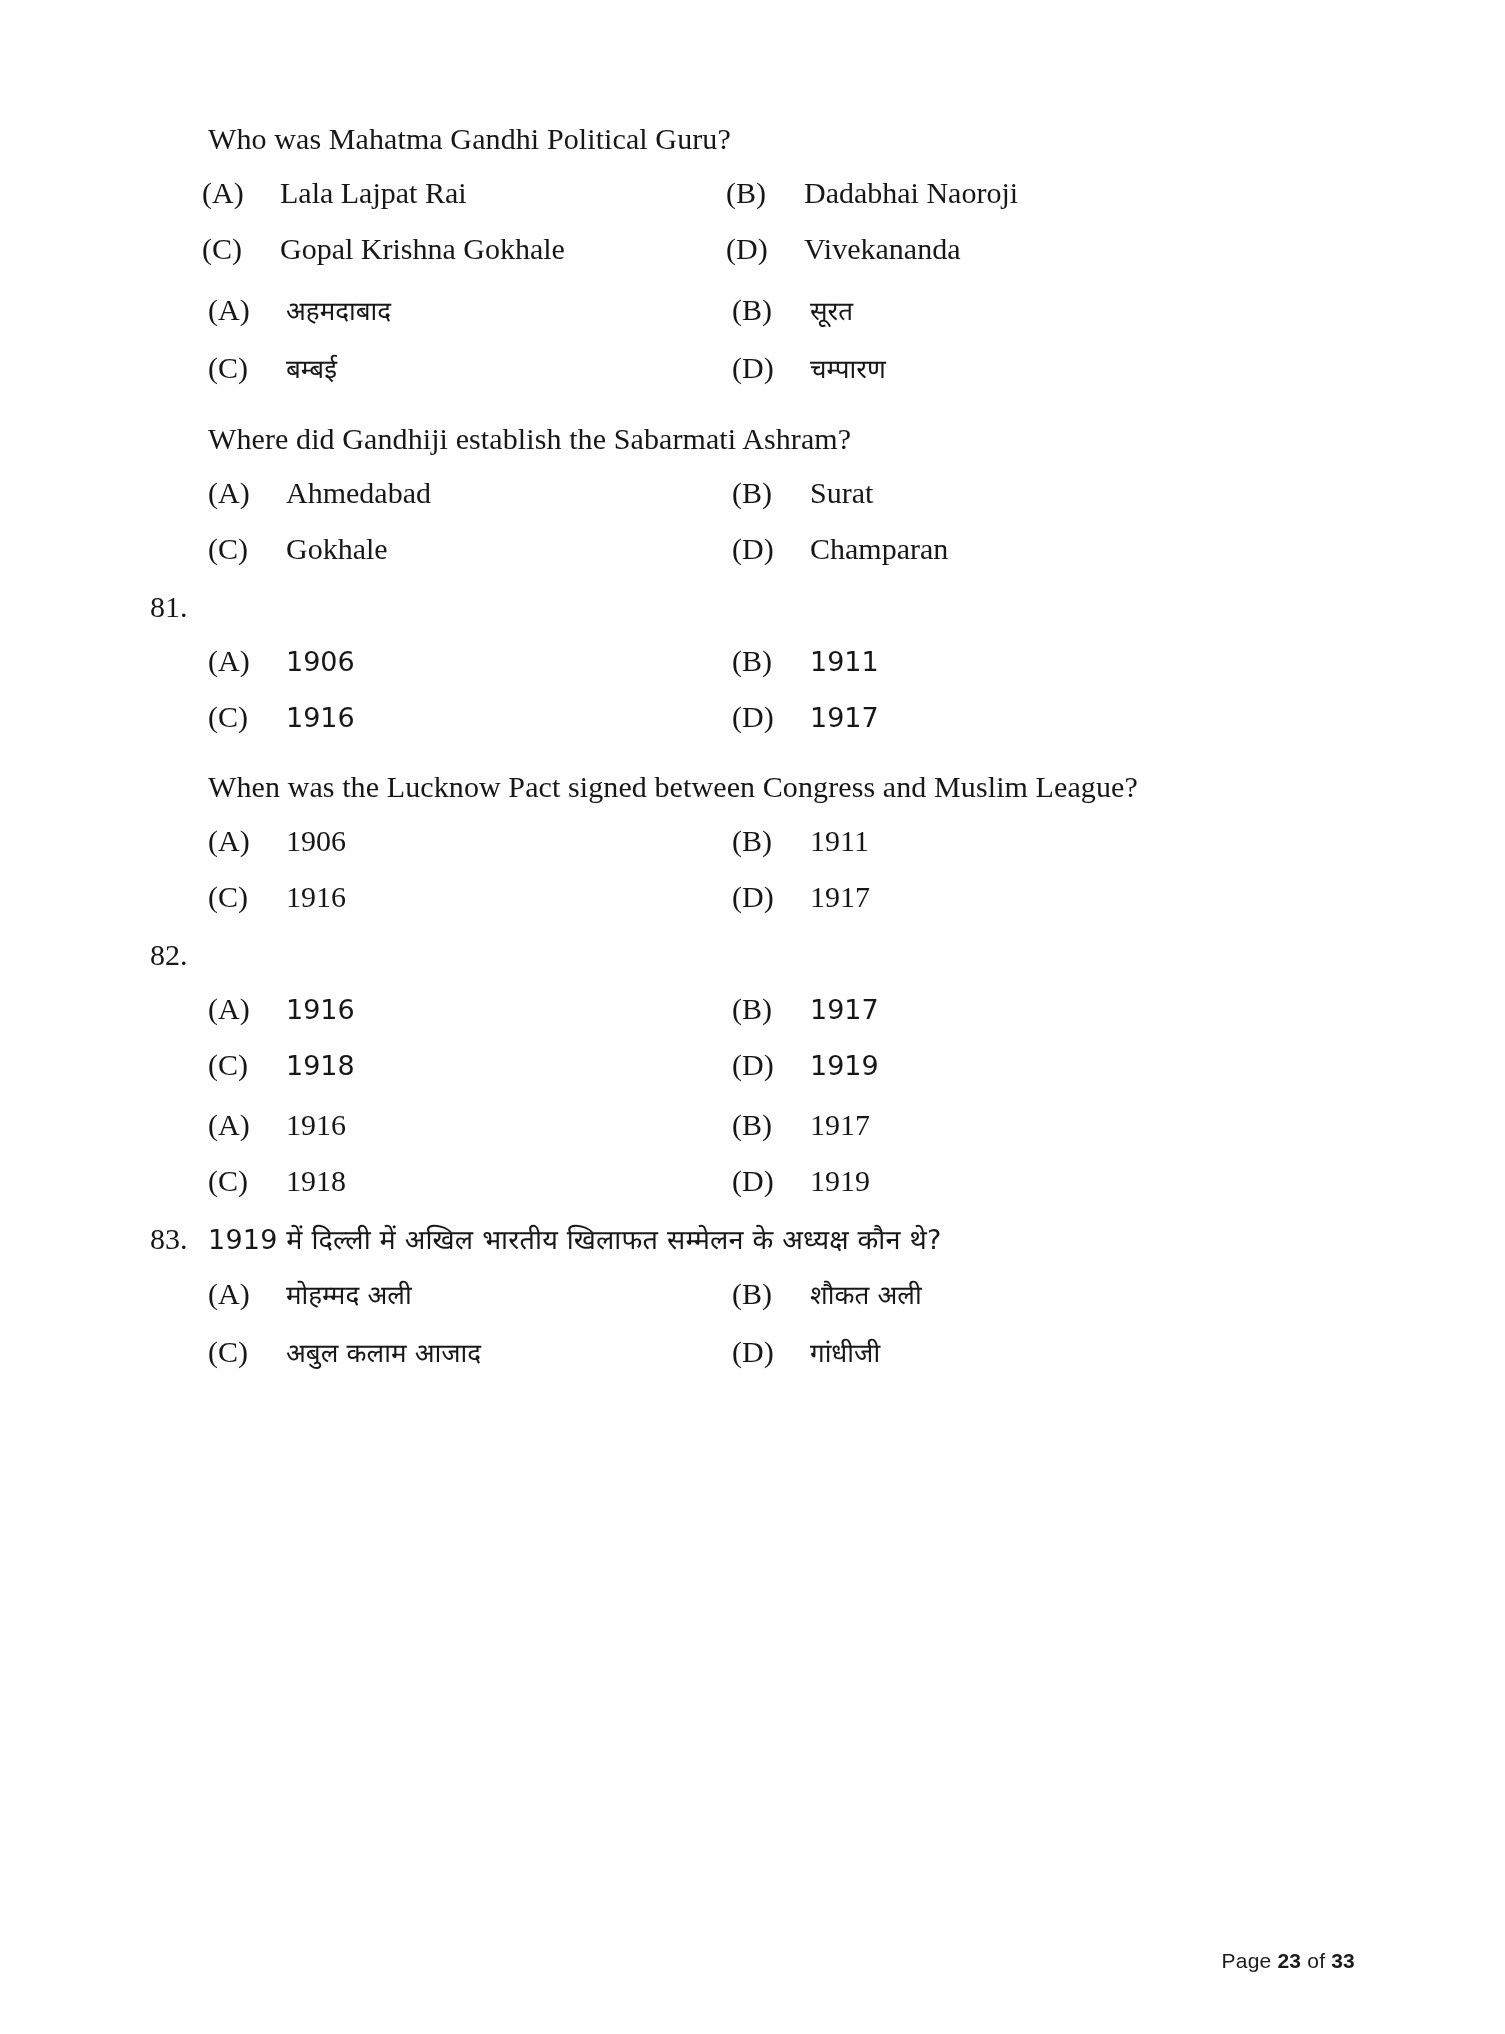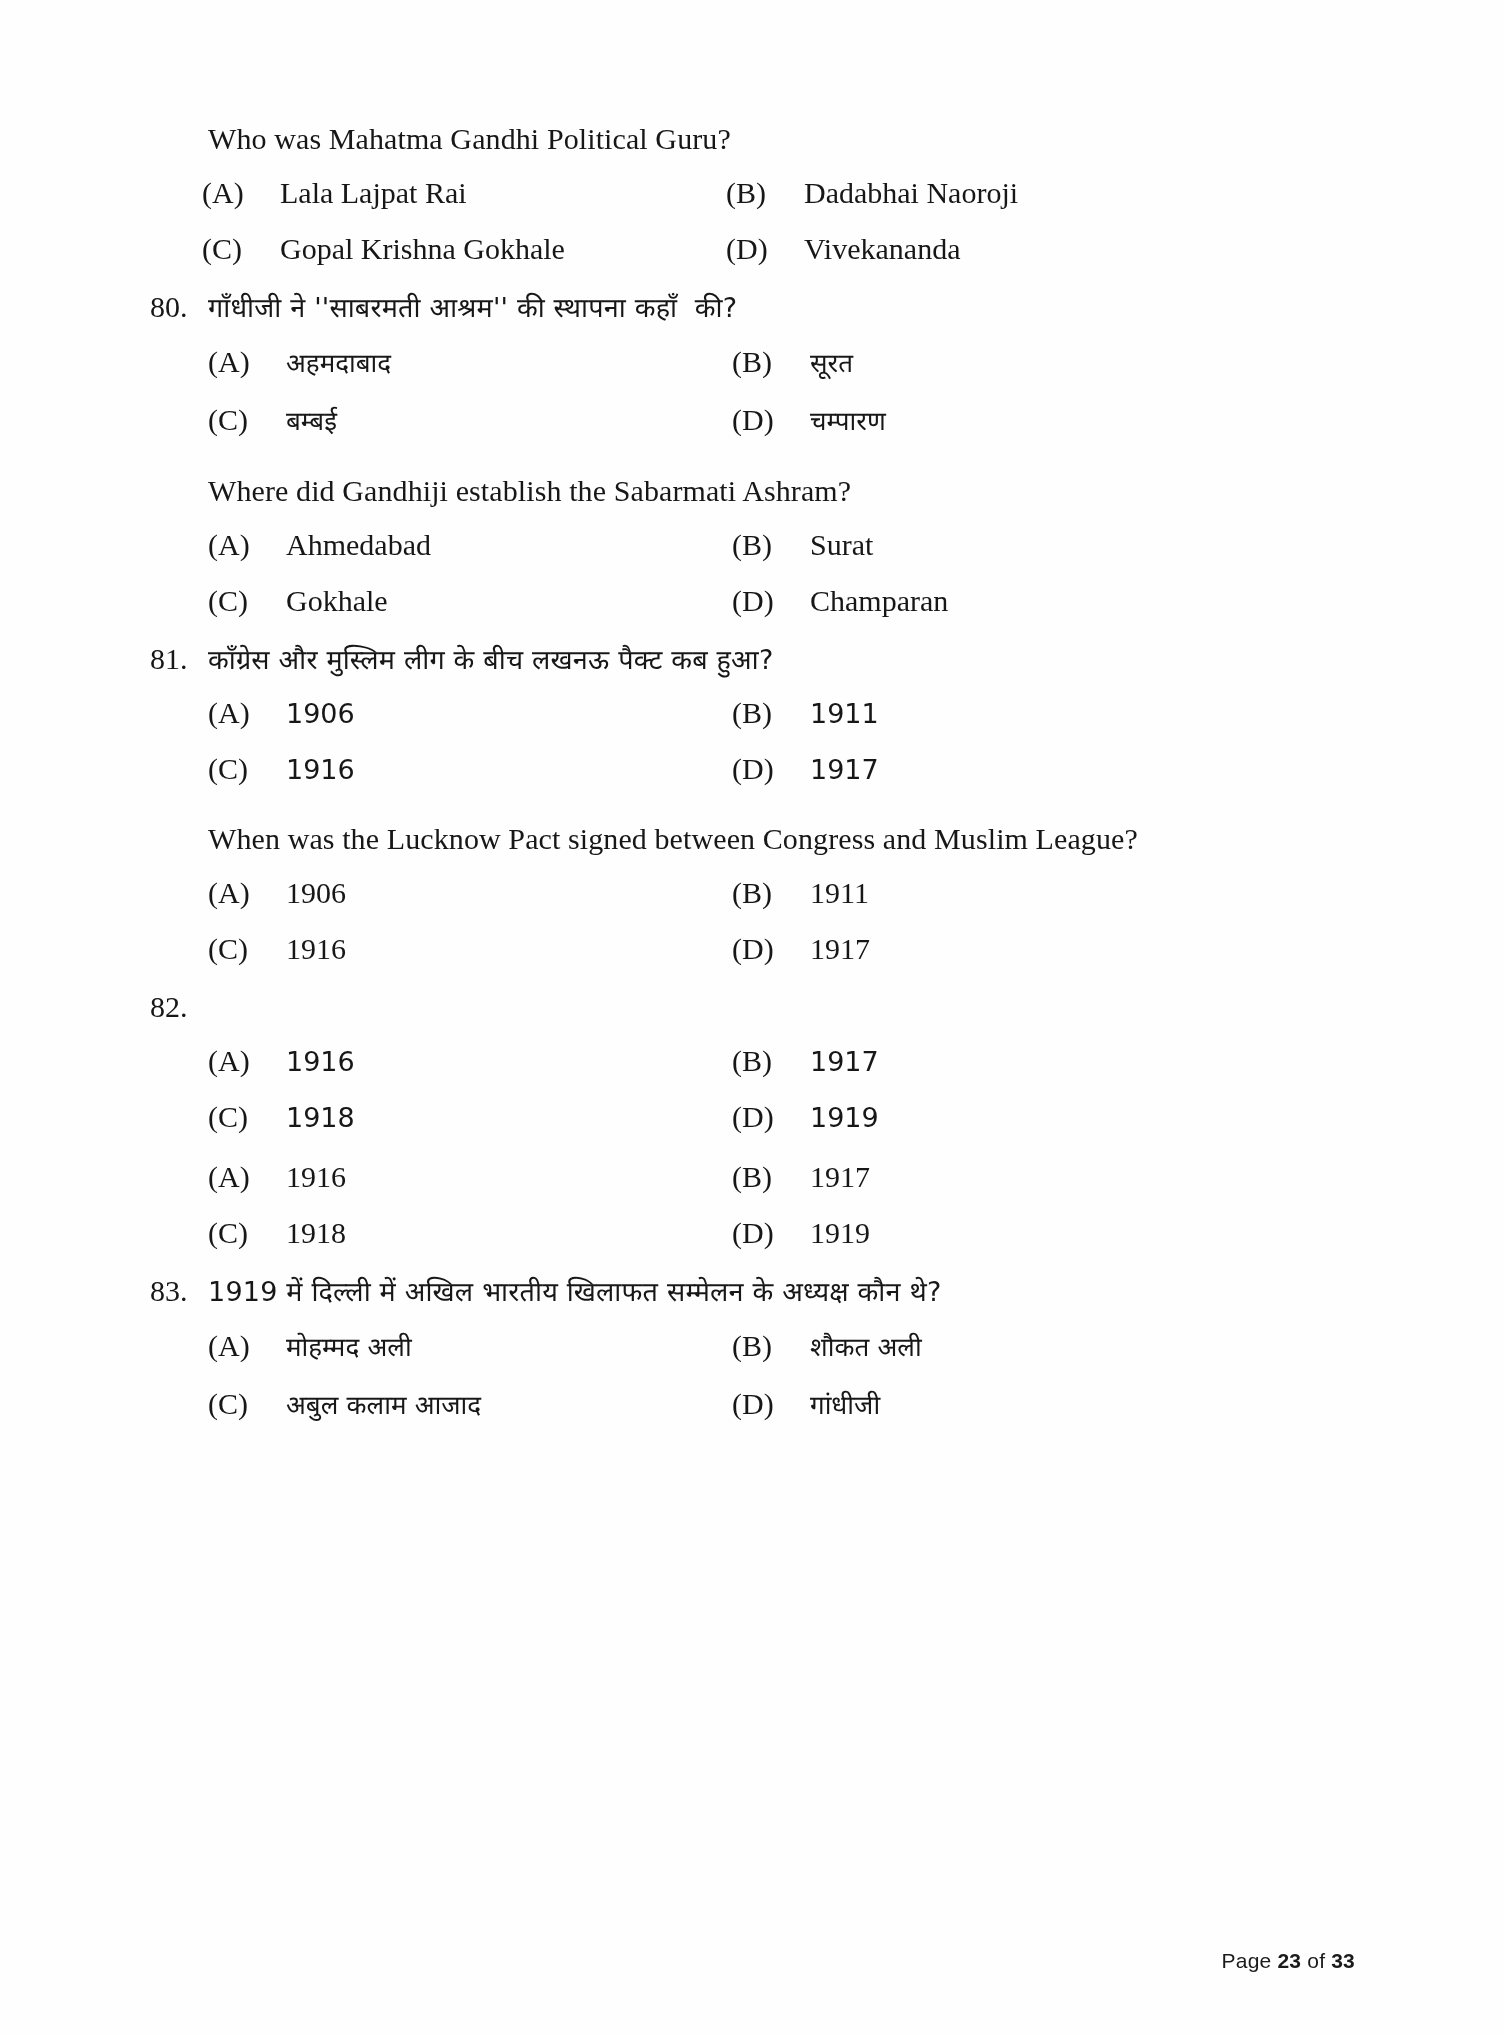--- a/index.html
+++ b/index.html
@@ -140,24 +140,20 @@
         </div>
         <div class="opt opt-d">
           <span class="opt-tag">(D)</span>
           <span class="opt-val-en">Vivekananda</span>
         </div>
       </div>
     </div>
   </div>
 
   <div>
-    <div class="q-line blk-q">
-      <span class="q-num">80.</span>
-      <span class="q-text-hi">गाँधीजी ने ''साबरमती आश्रम'' की स्थापना कहाँ  की?</span>
-    </div>
 
     <div class="question-body opts">
       <div class="opt-row blk-row">
         <div class="opt opt-a">
           <span class="opt-tag">(A)</span>
           <span class="opt-val-hi">अहमदाबाद</span>
         </div>
         <div class="opt opt-b">
           <span class="opt-tag">(B)</span>
           <span class="opt-val-hi">सूरत</span>
@@ -200,21 +196,20 @@
             <span class="opt-val-en">Champaran</span>
           </div>
         </div>
       </div>
     </div>
   </div>
 
   <div>
     <div class="q-line blk-q">
       <span class="q-num">81.</span>
-      <span class="q-text-hi">काँग्रेस और मुस्लिम लीग के बीच लखनऊ पैक्ट कब हुआ?</span>
     </div>
 
     <div class="question-body opts">
       <div class="opt-row blk-row">
         <div class="opt opt-a">
           <span class="opt-tag">(A)</span>
           <span class="opt-val-num">1906</span>
         </div>
         <div class="opt opt-b">
           <span class="opt-tag">(B)</span>

